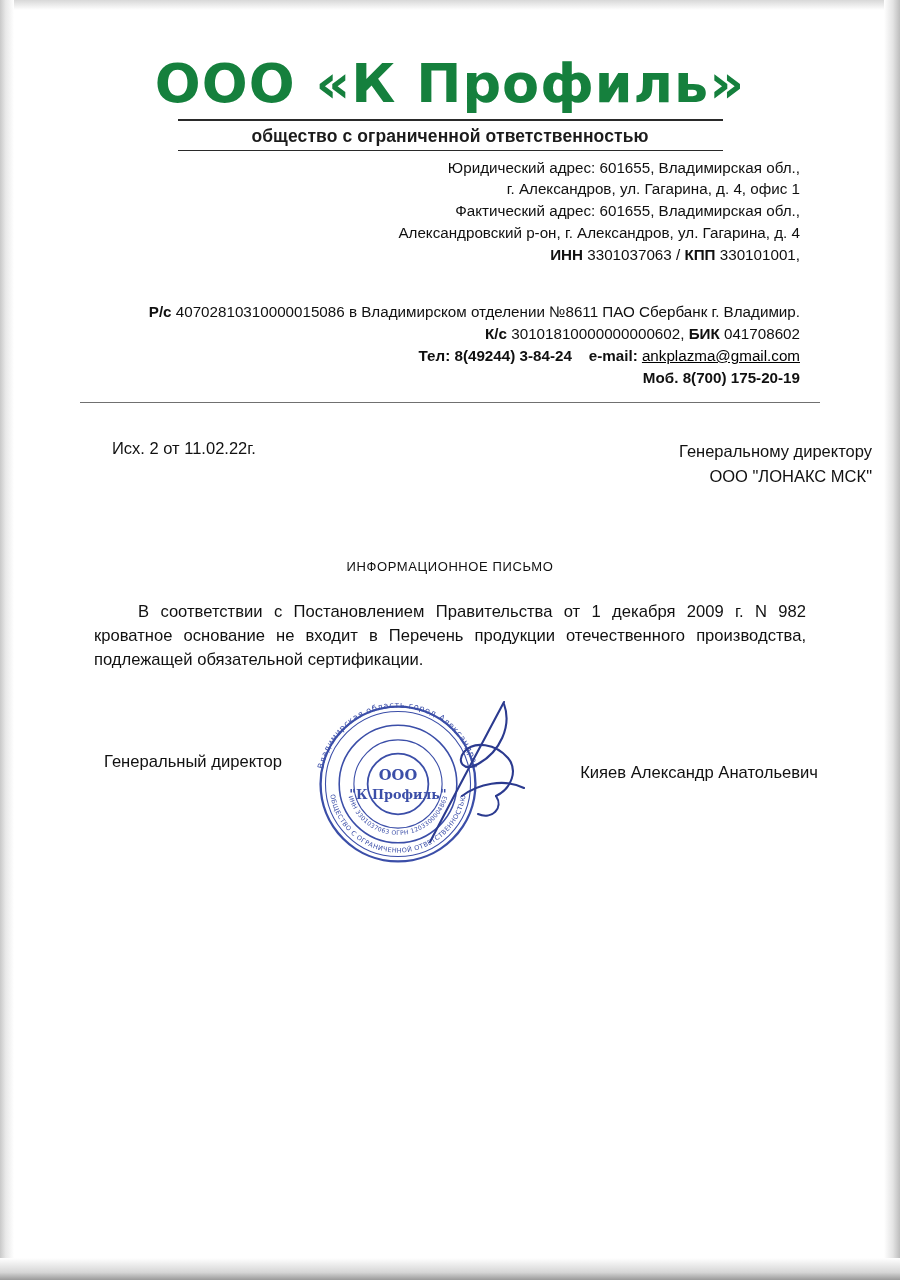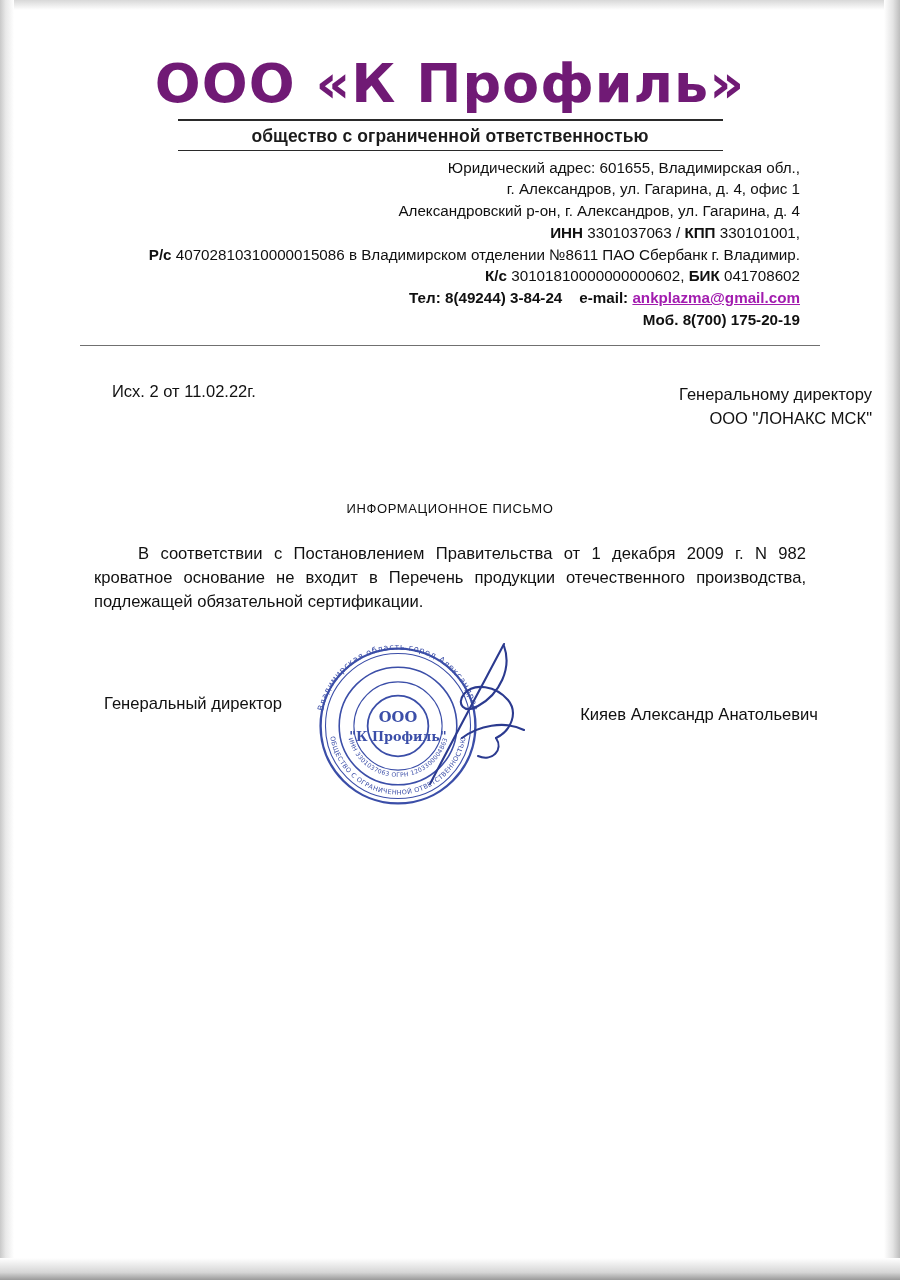--- a/index.html
+++ b/index.html
@@ -54,21 +54,21 @@
   
   .letterhead {
     padding-top: 56px;
     text-align: center;
   }
   .company-name {
     font-family: "DejaVu Sans", sans-serif;
     font-weight: bold;
     font-size: 54px;
     letter-spacing: 1px;
-    color: #701a75;
+    color: #15803d;
     line-height: 1.05;
     padding: 0 0 6px 0;
   }
   .rule-main {
     width: 545px;
     margin: 0 auto;
     border-bottom: 2px solid #2a2a2a;
   }
   .company-sub {
     font-weight: bold;
@@ -89,26 +89,27 @@
     font-size: 15.2px;
     line-height: 1.43;
     color: #101010;
   }
   .addr-block div {
     white-space: nowrap;
     text-align: right;
   }
   .addr-block .wide {
     white-space: normal;
+    margin-top: 36px;
   }
   b { font-weight: bold; }
   .mailto {
-    color: #a21caf;
+    color: #000000;
     text-decoration: underline;
-    font-weight: bold;
+    font-weight: normal;
   }
   .sep-line {
     width: 740px;
     margin: 14px auto 0 auto;
     border-bottom: 1.2px solid #707070;
   }
 
   
   .head-row {
     position: relative;
@@ -203,20 +204,21 @@
 
     <div class="letterhead">
       <div class="company-name">ООО «К Профиль»</div>
       <div class="rule-main"></div>
       <div class="company-sub">общество с ограниченной ответственностью</div>
       <div class="rule-thin"></div>
 
       <div class="addr-block">
         <div>Юридический адрес: 601655, Владимирская обл.,</div>
         <div>г. Александров, ул. Гагарина, д. 4, офис 1</div>
+        <div>Фактический адрес: 601655, Владимирская обл.,</div>
         <div>Александровский р-он, г. Александров, ул. Гагарина, д. 4</div>
         <div>
           <b>ИНН</b>
           <span>3301037063 /</span>
           <b>КПП</b>
           <span>330101001,</span>
         </div>
         <div class="wide">
           <b>Р/с</b>
           <span>40702810310000015086 в Владимирском отделении №8611 ПАО Сбербанк г. Владимир.</span>

